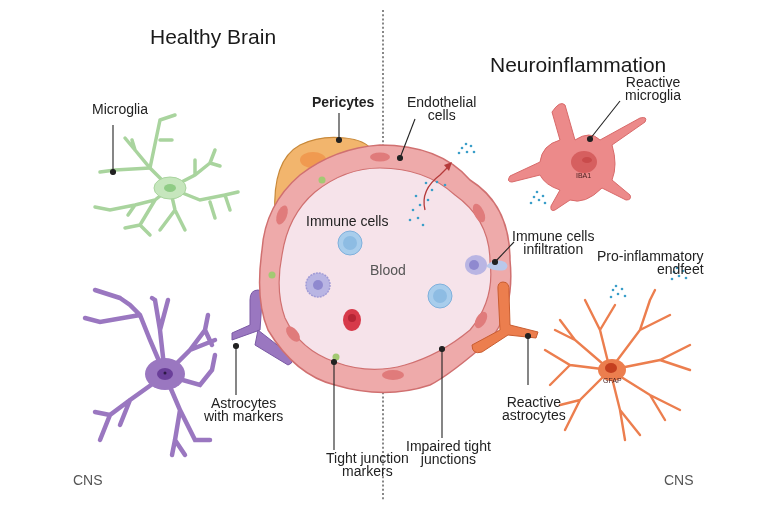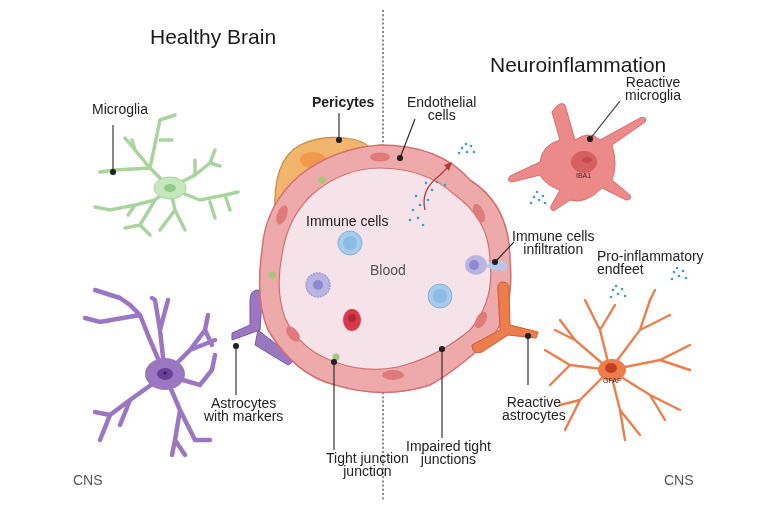--- a/index.html
+++ b/index.html
@@ -172,31 +172,31 @@
 <div class="lbl" style="left:625px; top:76px;">
   <div>Reactive</div>
   <div>microglia</div>
 </div>
 <div class="lbl" style="left:306px; top:215px;">Immune cells</div>
 <div class="lbl" style="left:370px; top:146px; top:145px; top:144px; top:143px; top:145px; top:145px; top:145px; top:145px; top:145px; top:145px; top:145px; top:145px; top:145px; top:145px; top:145px; top:145px; top:145px; top:145px; top:145px; top:145px; top:145px; top:145px; top:145px; top:145px; top:145px; top:145px; top:145px; top:145px; top:145px; top:145px; top:145px; top:145px; top:145px; top:145px; top:145px; top:145px; top:145px; top:145px; top:145px; top:145px; top:145px; top:145px; top:145px; top:145px; top:145px; top:145px; top:145px; top:145px; top:145px; top:145px; top:145px; top:145px; top:145px; top:145px; top:145px; top:145px; top:145px; top:145px; top:145px; top:145px; top:145px; top:145px; top:145px; top:145px; top:145px; top:145px; top:145px; top:264px; color:#555;">Blood</div>
 <div class="lbl" style="left:512px; top:230px;">
   <div>Immune cells</div>
   <div>infiltration</div>
 </div>
-<div class="lbl" style="left:597px; top:250px; text-align:left;">
+<div class="lbl" style="left:597px; top:250px; text-align:right;">
   <div>Pro-inflammatory</div>
   <div>endfeet</div>
 </div>
 <div class="lbl" style="left:204px; top:397px;">
   <div>Astrocytes</div>
   <div>with markers</div>
 </div>
 <div class="lbl" style="left:298px; top:452px;margin-left:28px;">
   <div>Tight junction</div>
-  <div>junction</div>
+  <div>markers</div>
 </div>
 <div class="lbl" style="left:406px; top:440px;">
   <div>Impaired tight</div>
   <div>junctions</div>
 </div>
 <div class="lbl" style="left:502px; top:396px;">
   <div>Reactive</div>
   <div>astrocytes</div>
 </div>
 

